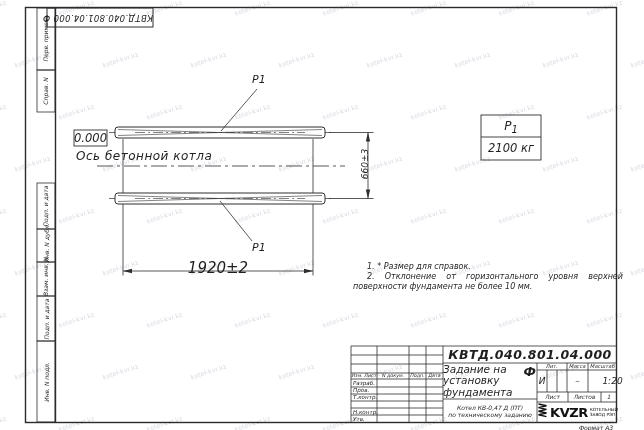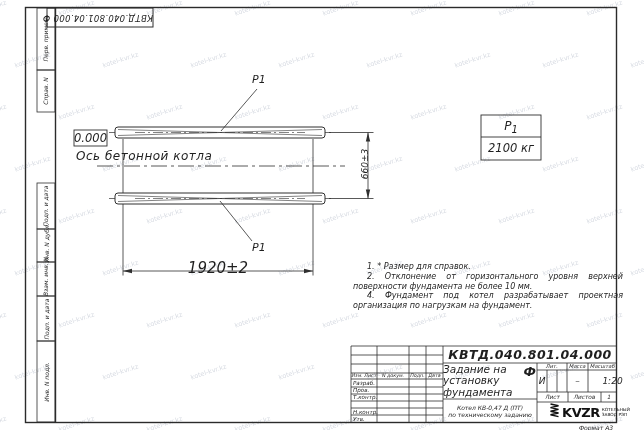--- a/index.html
+++ b/index.html
@@ -35,21 +35,21 @@
   .hcol{top:372px;height:7px;line-height:7px;font-size:4.8px;text-align:center;}
   .rowlab{left:352px;width:26px;height:7px;line-height:7px;font-size:5.6px;padding-left:1px;}
   .doc-title{left:443px;top:364px;width:94px;height:34px;display:flex;flex-direction:column;
              justify-content:center;align-items:flex-start;font-size:10.5px;line-height:11.5px;}
   .product{left:443px;top:400px;width:94px;height:21px;display:flex;flex-direction:column;
            justify-content:center;align-items:center;font-size:6px;line-height:7px;}
   .small-h{font-size:5.2px;height:7px;line-height:7px;text-align:center;top:363px;}
   .val{top:371px;height:20px;line-height:20px;font-size:9px;text-align:center;}
   .sheetrow{top:393px;height:9px;line-height:9px;font-size:5.8px;text-align:center;}
   .logo-cell{left:538px;top:402px;width:79px;height:20px;display:flex;align-items:center;
-             justify-content:center;gap:2px;font-style:normal;padding-left:12px;}
+             justify-content:center;gap:2px;font-style:normal;}
   .logo-kvzr{font-weight:bold;font-size:13px;letter-spacing:-.5px;color:#111;}
   .logo-cap{display:flex;flex-direction:column;font-size:4.3px;line-height:5px;color:#111;}
   .fmt{left:556px;top:424px;width:80px;font-size:6px;text-align:center;}
 </style>
 </head>
 <body>
 <div class="page">
 
 <div class="wm-layer">
       <span class="wm" style="left: -30px; top: 4px;">kotel-kvr.kz</span>
@@ -245,21 +245,20 @@
 <div class="txt dim-w c">1920±2</div>
 <div class="txt dim-h c">660±3</div>
 <div class="txt load-sym c">
   <span>P</span><sub>1</sub>
 </div>
 <div class="txt load-val c">2100 кг</div>
 
 <div class="notes">
   <p>1. * Размер для справок.</p>
   <p>2. Отклонение от горизонтального уровня верхней поверхности фундамента не более 10 мм.</p>
-  <p>4. Фундамент под котел разрабатывает проектная организация по нагрузкам на фундамент.</p>
 </div>
 
 <div class="tb desig">КВТД.040.801.04.000  Ф</div>
 <div class="tb hcol" style="left:351px;width:26px;">Изм. Лист</div>
 <div class="tb hcol" style="left:377px;width:32px;">N докум.</div>
 <div class="tb hcol" style="left:409px;width:17px;">Подп.</div>
 <div class="tb hcol" style="left:426px;width:17px;">Дата</div>
 <div class="tb rowlab" style="top:379.5px;">Разраб.</div>
 <div class="tb rowlab" style="top:387px;">Пров.</div>
 <div class="tb rowlab" style="top:394px;">Т.контр.</div>

